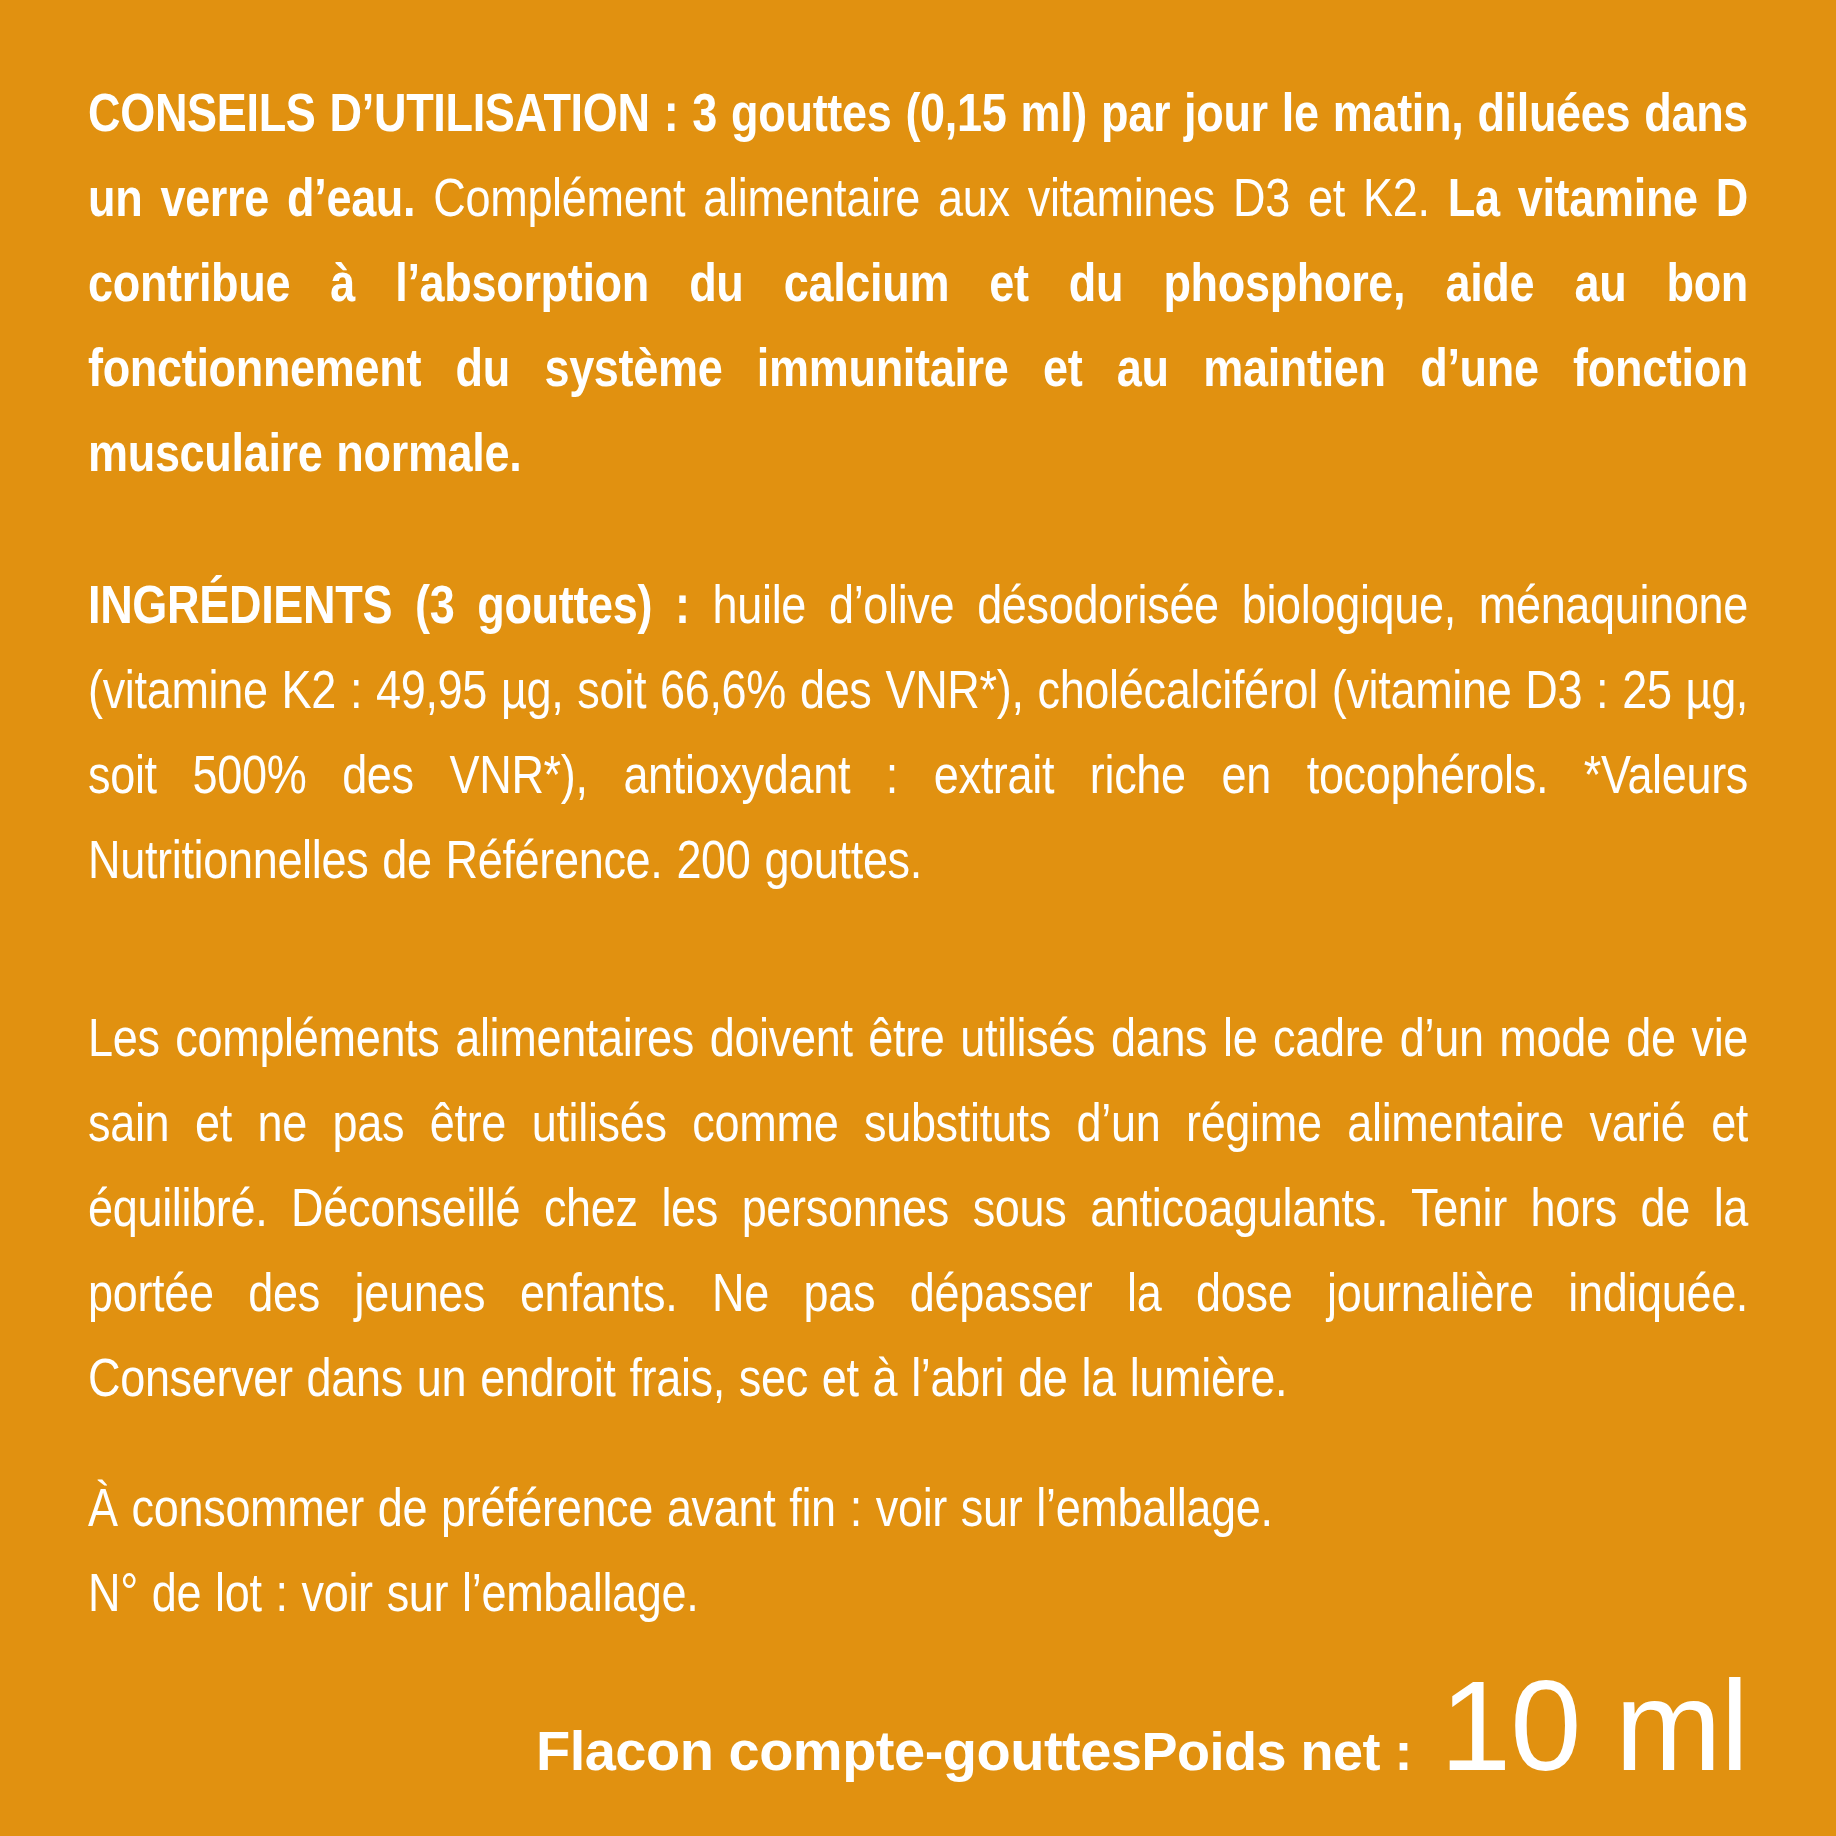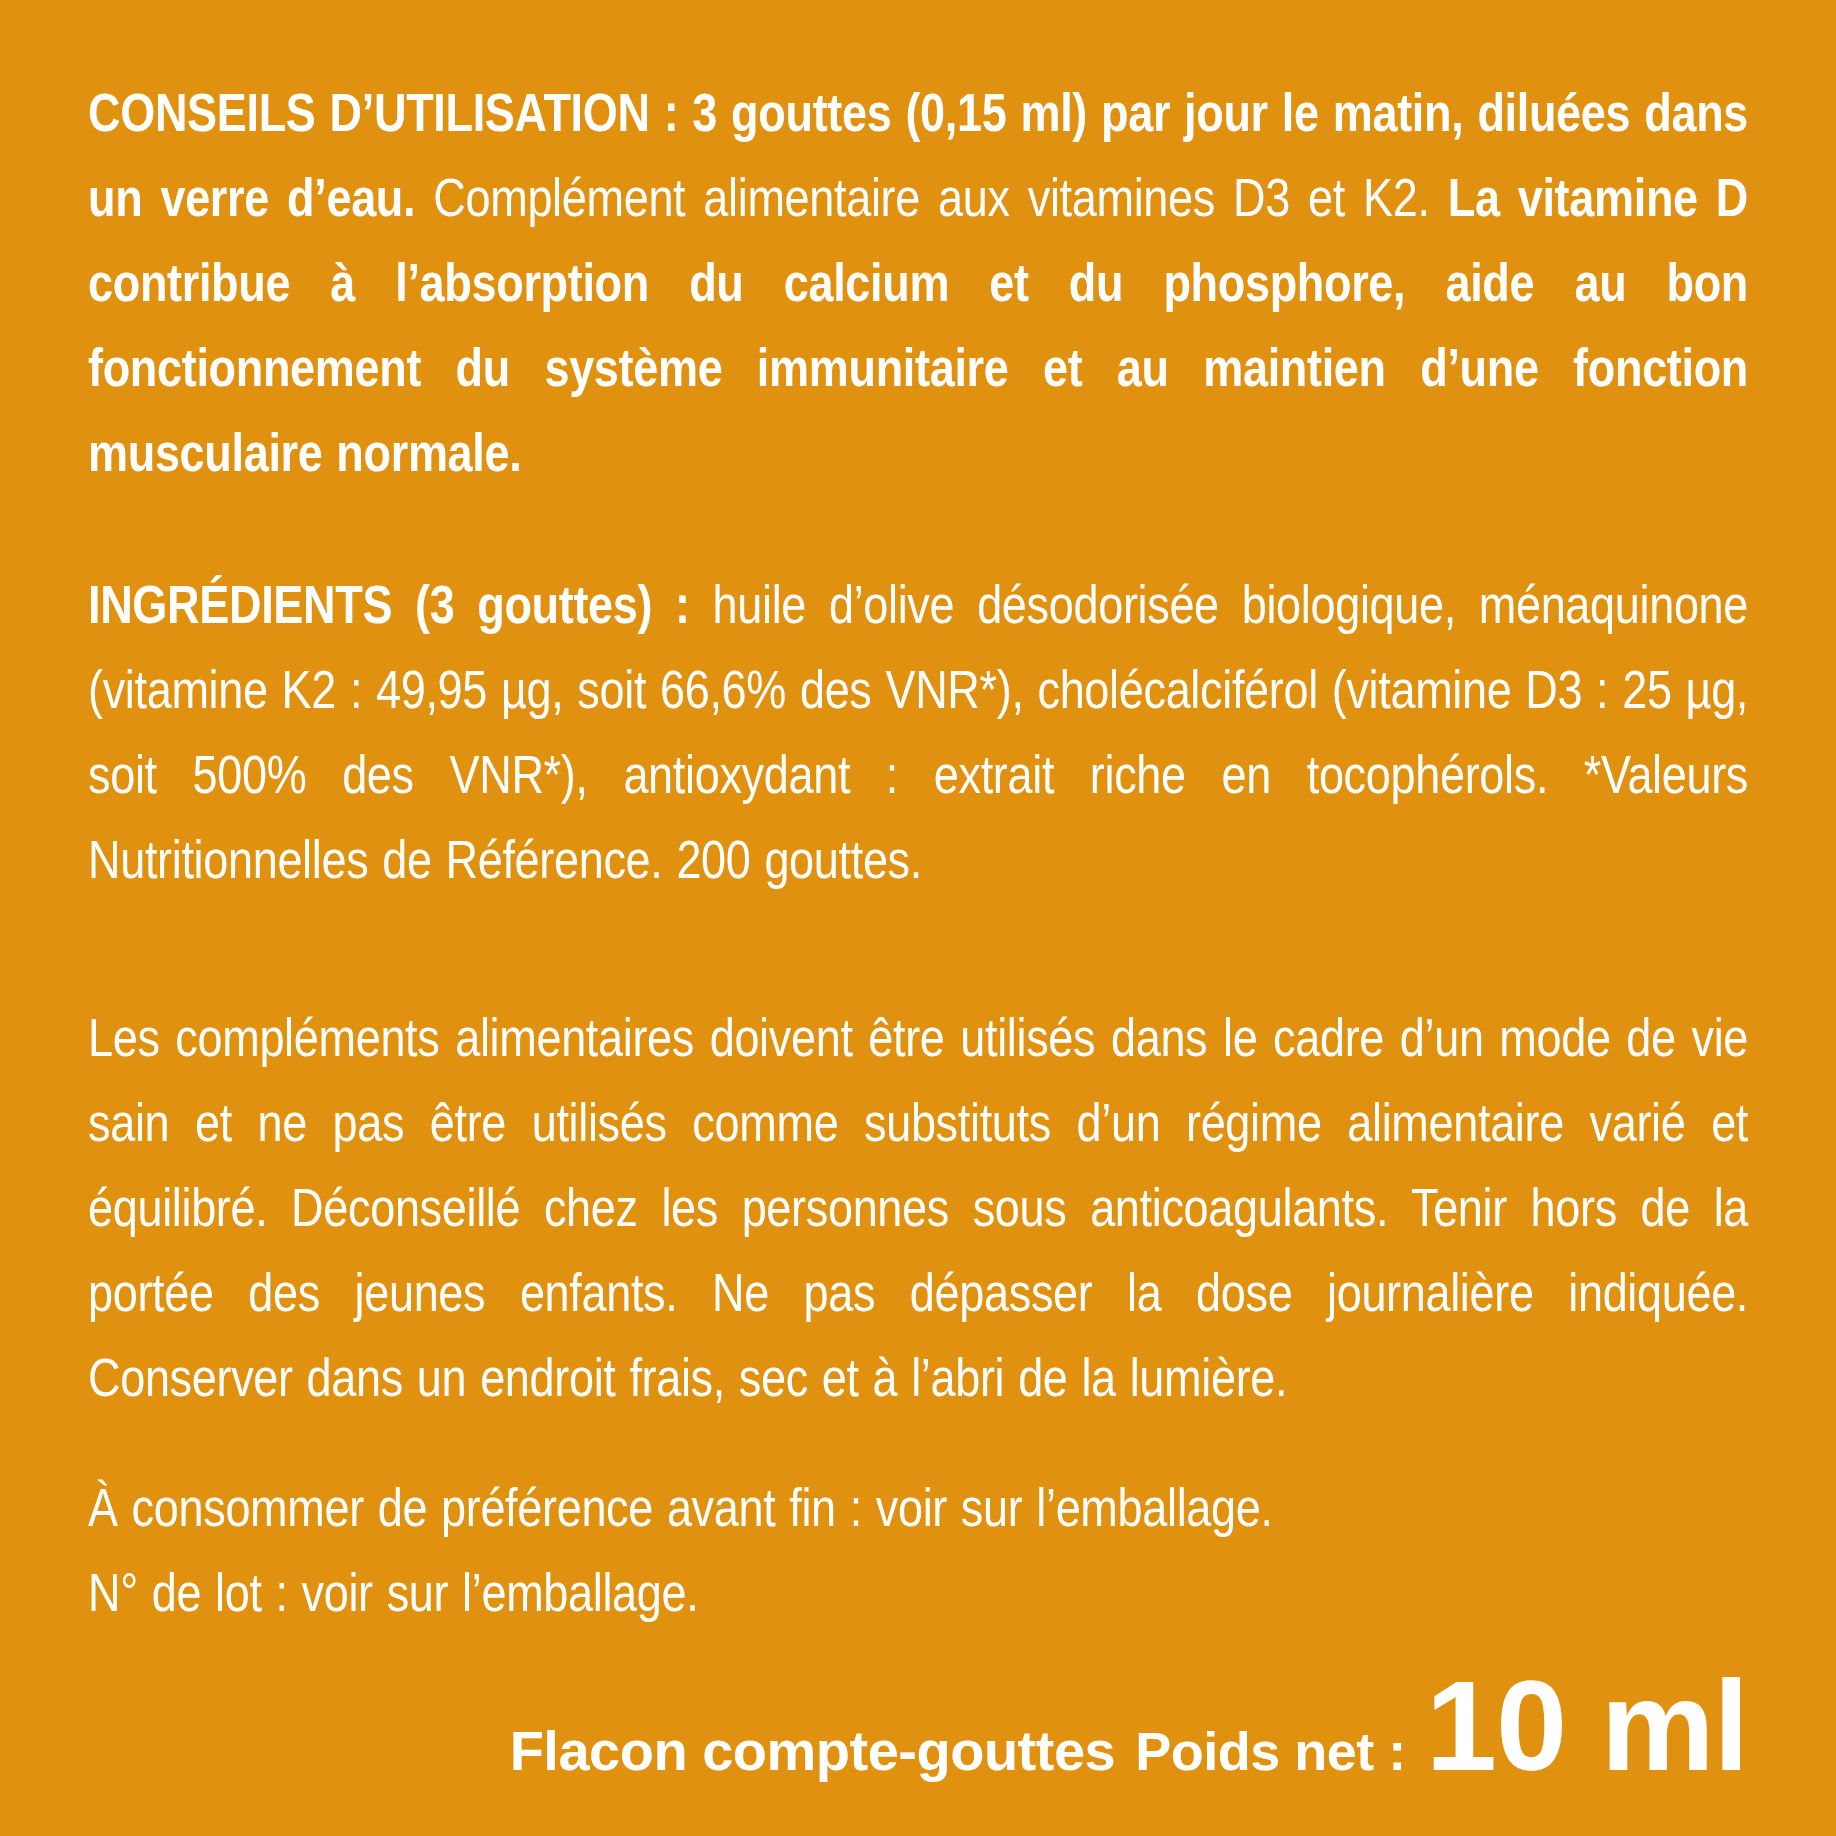--- a/index.html
+++ b/index.html
@@ -50,30 +50,29 @@
     align-items: baseline;
   }
   .packaging {
     font-weight: bold;
     font-size: 56px;
     letter-spacing: -0.5px;
   }
   .netweight {
     display: flex;
     align-items: baseline;
-    gap: 20px;
-    margin-left: 20px;
+    gap: 28px;
   }
   .netweight-label {
     font-weight: bold;
     font-size: 54px;
     letter-spacing: -0.5px;
   }
   .netweight-value {
-    font-weight: bold;
+    font-weight: normal;
     font-size: 128px;
     letter-spacing: -1px;
     line-height: 1;
   }
 </style>
 </head>
 <body>
 
 <div class="label" style="background: rgb(225, 145, 16); color: rgb(255, 255, 255);">
 

